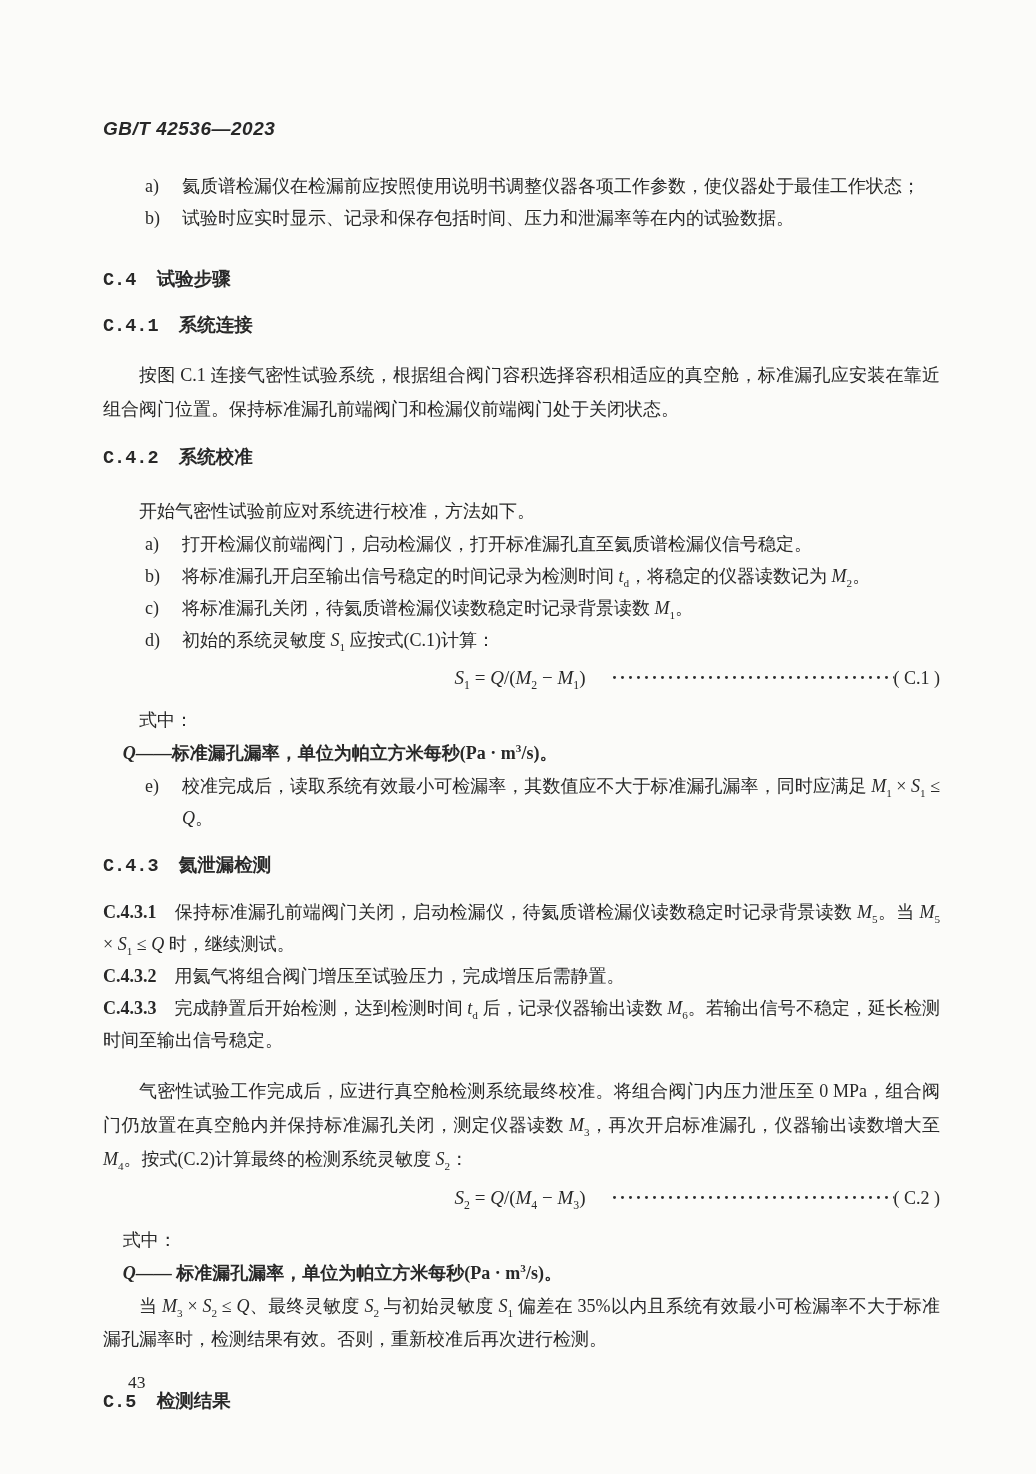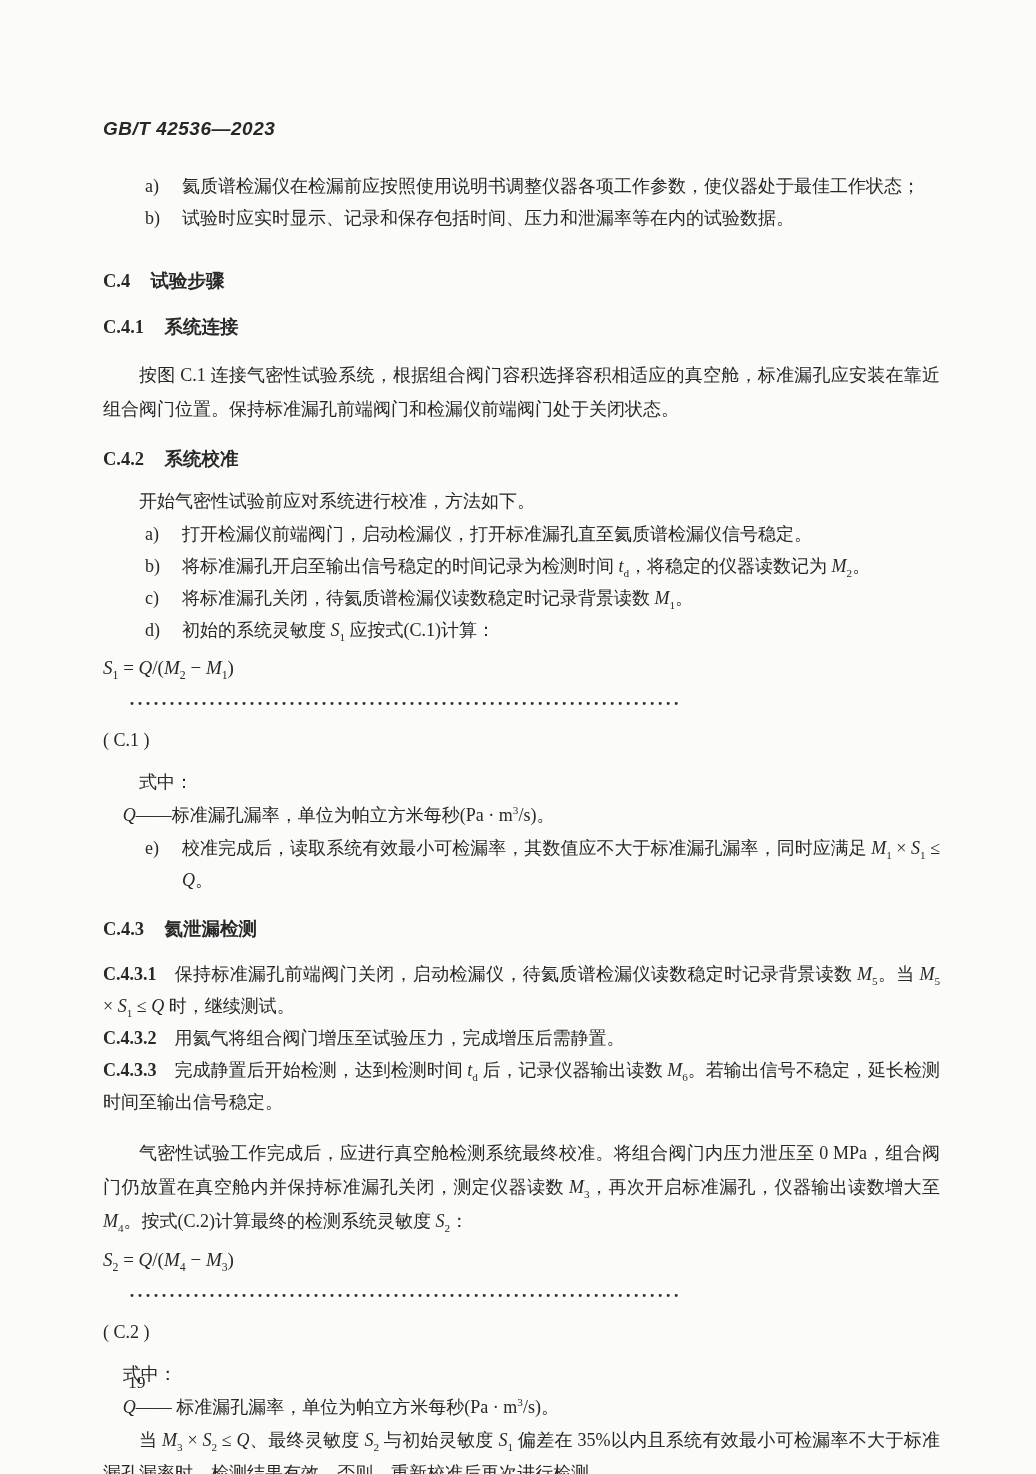--- a/index.html
+++ b/index.html
@@ -20,71 +20,70 @@
   
   .doc-number {
     font-family: "Liberation Sans", "DejaVu Sans", sans-serif;
     font-weight: bold;
     font-size: 19px;
     letter-spacing: 0.5px;
     font-style: italic;
   }
   
   .heading {
-    font-family: Liberation Serif, serif;
+    font-family: Liberation Mono, monospace;
     font-weight: bold;
     font-size: 18.5px;
     line-height: 26px;
   }
   .heading .h-num { margin-right: 1.1em; }
   .mt-lg { margin-top: 34px; }
   .mt-md { margin-top: 20px; }
   
   .para {
     line-height: 34px;
     text-indent: 2em;
     margin-top: 18px;
     text-align: justify;
   }
-  .para.tight { margin-top: 12px; font-family: Liberation Serif, serif; }
+  .para.tight { margin-top: 22px; font-family: Liberation Serif, serif; }
   
   .hlist { margin: 0; }
   .hlist-item { display: flex; line-height: 32px; }
   .hl-label { flex: 0 0 37px; margin-left: 42px; }
   .hl-text { flex: 1; text-align: justify; }
   
   .clause { line-height: 32px; text-align: justify; }
   .clause .cl-num {
     font-family: Liberation Serif, serif;
     font-weight: bold;
     margin-right: 1em;
   }
   
   .formula-row {
     display: flex;
     align-items: baseline;
     line-height: 36px;
     margin: 4px 0 2px 0;
-    flex-direction: column;
   }
   .f-spacer { flex: 0 0 42%; }
   .f-expr { white-space: nowrap; font-size: 19px; }
   .f-leader {
     flex: 1;
     overflow: hidden;
     white-space: nowrap;
     padding: 0 6px 0 26px;
     letter-spacing: 2px;
     font-weight: bold;
     color: #2e2e2e;
   }
   .f-eqno { white-space: nowrap; text-align: right; }
   
   .where { line-height: 33px; margin-top: 8px; text-indent: 2em; }
-  .qdef { line-height: 33px; padding-left: 1.1em; }
+  .qdef { line-height: 33px; padding-left: 1.1em; font-weight: bold; }
   sub { font-size: 0.62em; line-height: 0; }
   sup { font-size: 0.62em; line-height: 0; }
   i { font-style: italic; }
   .page-number {
     position: absolute;
     left: 128px; top: 1372px;
     font-size: 17.5px;
   }
 </style>
 </head>
@@ -178,13 +177,13 @@
   <div class="where" style="text-indent:1.1em">式中：</div>
   <div class="qdef"><i>Q</i>—— 标准漏孔漏率，单位为帕立方米每秒(Pa · m<sup>3</sup>/s)。</div>
   <div class="para" style="margin-top:0;line-height:33px">当 <i>M</i><sub>3</sub> × <i>S</i><sub>2</sub> ≤ <i>Q</i>、最终灵敏度 <i>S</i><sub>2</sub> 与初始灵敏度 <i>S</i><sub>1</sub> 偏差在 35%以内且系统有效最小可检漏率不大于标准漏孔漏率时，检测结果有效。否则，重新校准后再次进行检测。</div>
 
   <div class="heading mt-lg">
     <span class="h-num">C.5</span><span>检测结果</span>
   </div>
 
 </div>
 
-<div class="page-number">19</div>
+<div class="page-number">43</div>
 
 </body></html>

